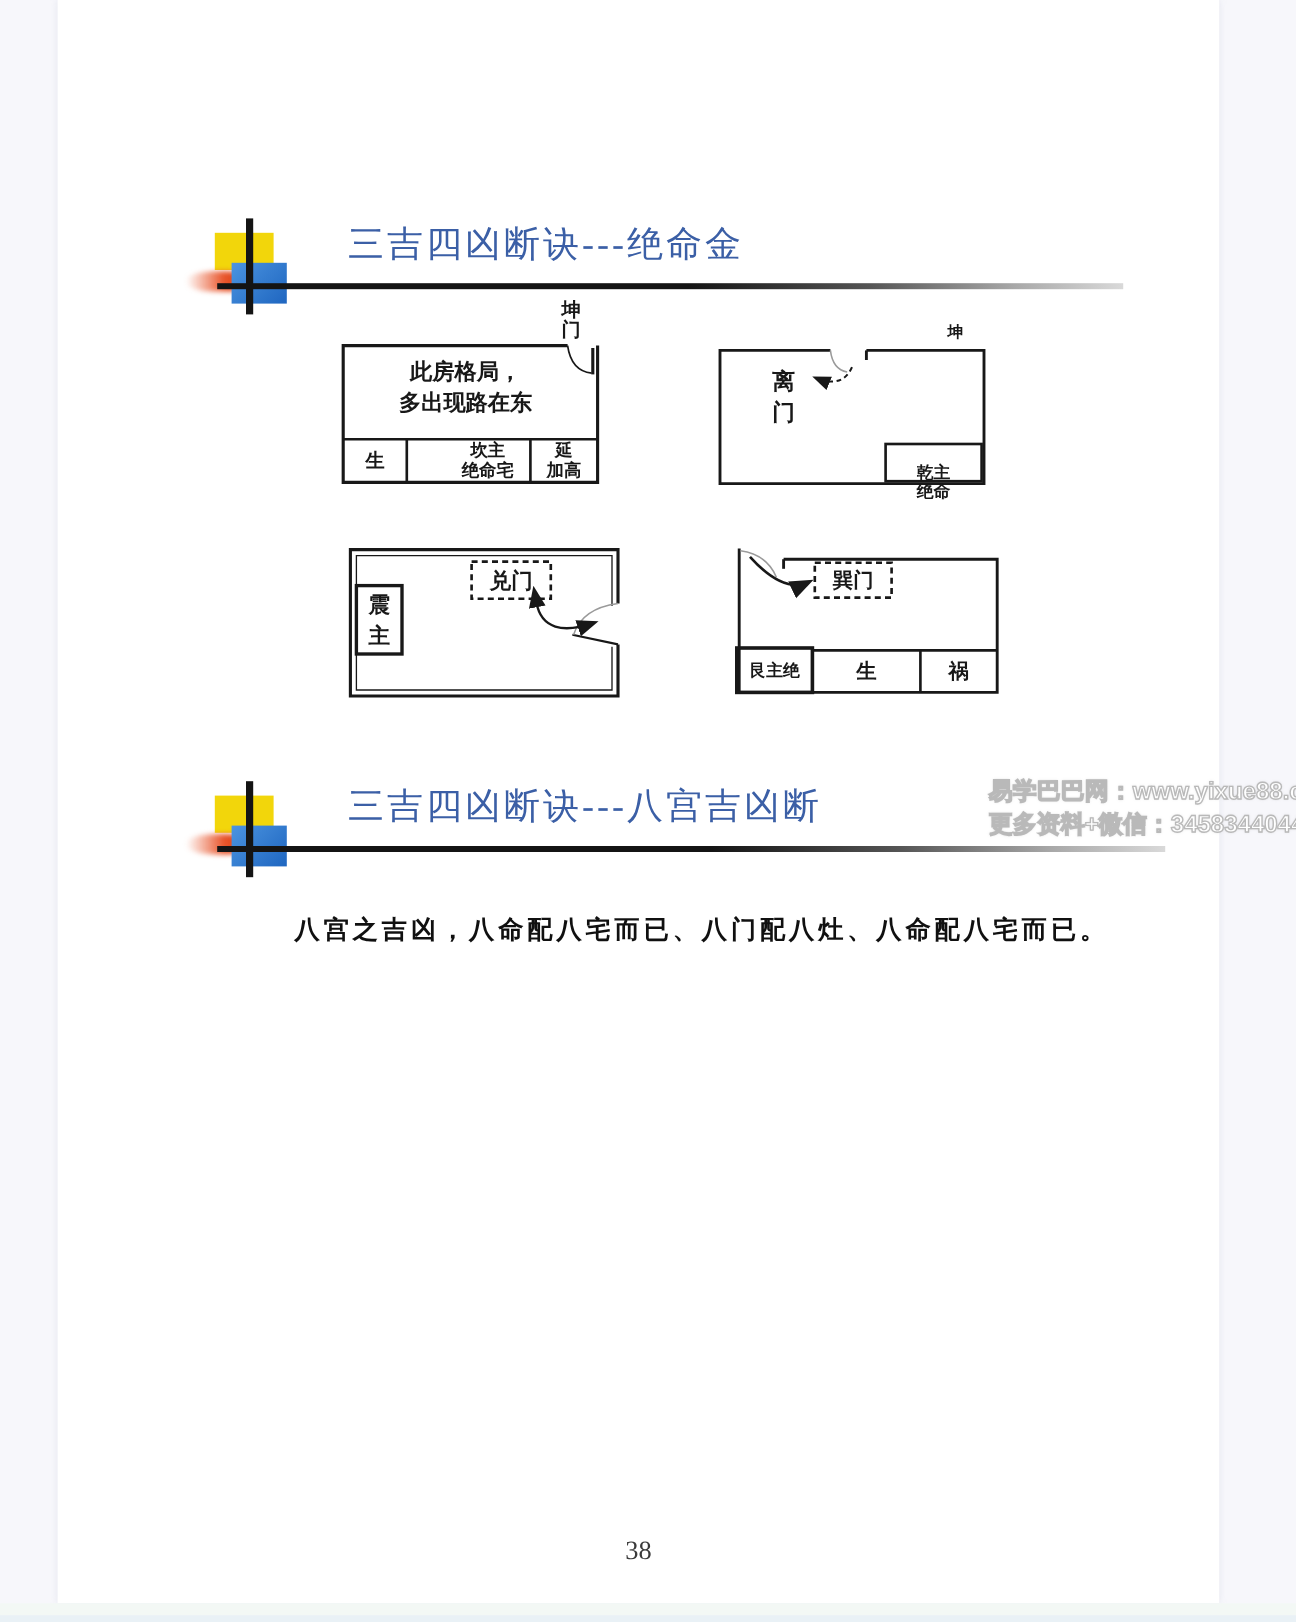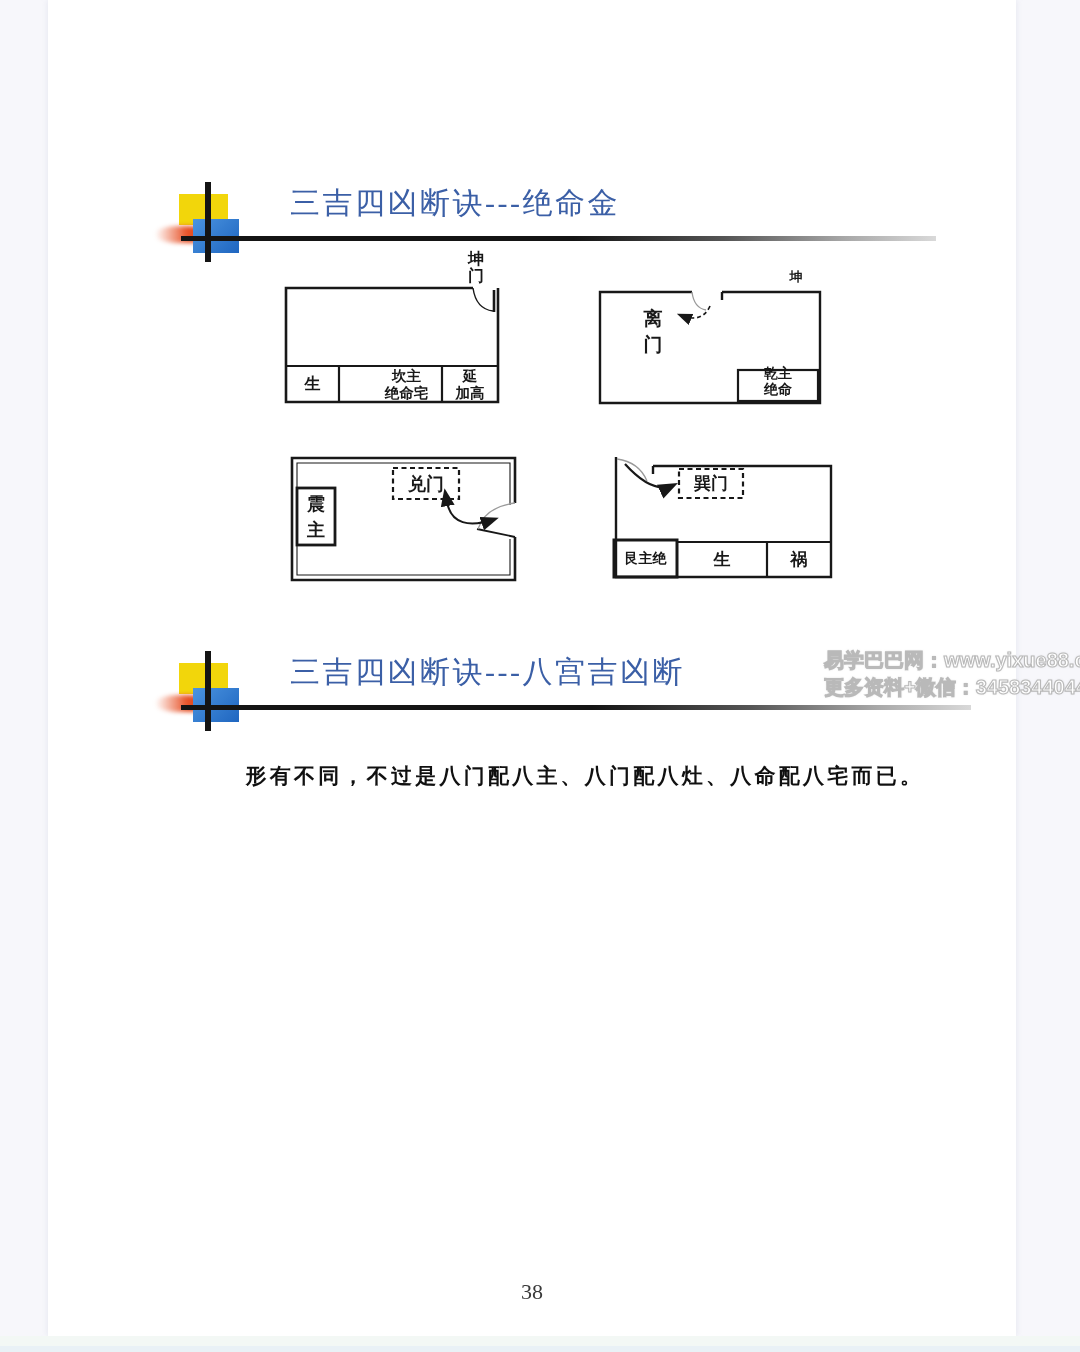--- a/index.html
+++ b/index.html
@@ -65,20 +65,24 @@
     <path d="M190,38 H3 V152 H215 V38" fill="none" stroke="#181818" stroke-width="2.6"></path>
     <path d="M211,40 V62" fill="none" stroke="#181818" stroke-width="2.6"></path>
     <path d="M190,38 Q193,59 210,61" fill="none" stroke="#181818" stroke-width="1.4"></path>
     <path d="M3,116 H215" fill="none" stroke="#181818" stroke-width="2.2"></path>
     <path d="M56,116 V152 M159,116 V152" fill="none" stroke="#181818" stroke-width="2.2"></path>
   </svg>
   <div class="lbl" style="left:178px; top:0; width:30px; font-size:16px; line-height:17px">
     <div>坤</div>
     <div>门</div>
   </div>
+  <div class="lbl" style="left:16px; top:47px; width:178px; font-size:18.5px; line-height:26px">
+    <div>此房格局，</div>
+    <div>多出现路在东</div>
+  </div>
   <div class="lbl flex" style="left:3px; top:116px; width:53px; height:36px; font-size:16px">生</div>
   <div class="lbl" style="left:72px; top:118px; width:103px; font-size:14.5px; line-height:16.5px">
     <div>坎主</div>
     <div>绝命宅</div>
   </div>
   <div class="lbl" style="left:159px; top:118px; width:56px; font-size:14.5px; line-height:16.5px">
     <div>延</div>
     <div>加高</div>
   </div>
 </div>
@@ -94,21 +98,21 @@
     <path d="M126,26 V34" fill="none" stroke="#181818" stroke-width="2.4"></path>
     <path d="M96,26 Q98,42 110,44" fill="none" stroke="#9a9a9a" stroke-width="1.3"></path>
     <path d="M114,40 Q106,58 84,49" fill="none" stroke="#181818" stroke-width="1.7" stroke-dasharray="4 3" marker-end="url(#ah2)"></path>
     <rect x="142" y="104" width="80" height="31" fill="none" stroke="#181818" stroke-width="2.2"></rect>
   </svg>
   <div class="lbl" style="left:190px; top:2px; width:20px; font-size:13px">坤</div>
   <div class="lbl" style="left:42px; top:40px; width:30px; font-size:19px; line-height:26px">
     <div>离</div>
     <div>门</div>
   </div>
-  <div class="lbl" style="left:142px; top:100px; width:80px; font-size:14px; line-height:15.5px">
+  <div class="lbl" style="left:142px; top:120px; width:80px; font-size:14px; line-height:15.5px">
     <div>乾主</div>
     <div>绝命</div>
   </div>
 </div>
 
 <div class="abs diag" style="left:289px; top:452px; width:232px; height:134px">
   <svg width="232" height="134" viewBox="0 0 232 134">
     <defs>
       <marker id="ah3" markerWidth="9" markerHeight="8" refX="7" refY="3.5" orient="auto">
         <path d="M0,0 L9,3.5 L0,7 Z" fill="#181818"></path>
@@ -160,17 +164,17 @@
 <div class="abs lg-vbar" style="left:205px; top:651px"></div>
 <div class="abs rule" style="left:181px; top:705px; width:790px"></div>
 <div class="abs title" style="left:290px; top:652px">三吉四凶断诀---八宫吉凶断</div>
 
 <div class="abs" style="left:824px; top:647px">
   <div class="wm">易学巴巴网：www.yixue88.cn</div>
   <div class="wm">更多资料+微信：3458344044</div>
 </div>
 
 <div class="abs" style="left:197px; top:761px">
-  <div class="para-line jfull">　　形有不同，不过是八门配八主、八门配八灶、八命配八宅而已。</div>
+  <div class="para-line jfull">　　八宫之吉凶，八命配八宅而已、八门配八灶、八命配八宅而已。</div>
   <div class="pgap"></div>
 </div>
 
 <div class="abs pagenum">38</div>
 
 </body></html>

